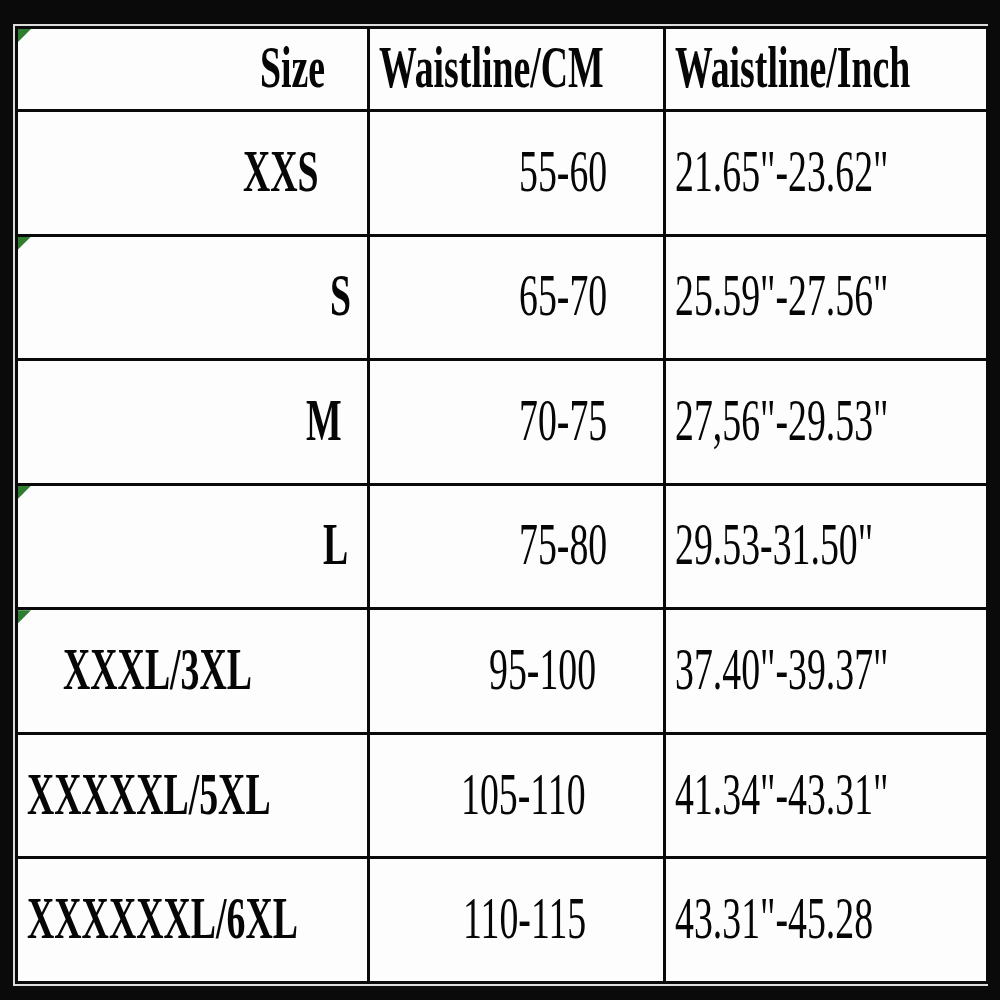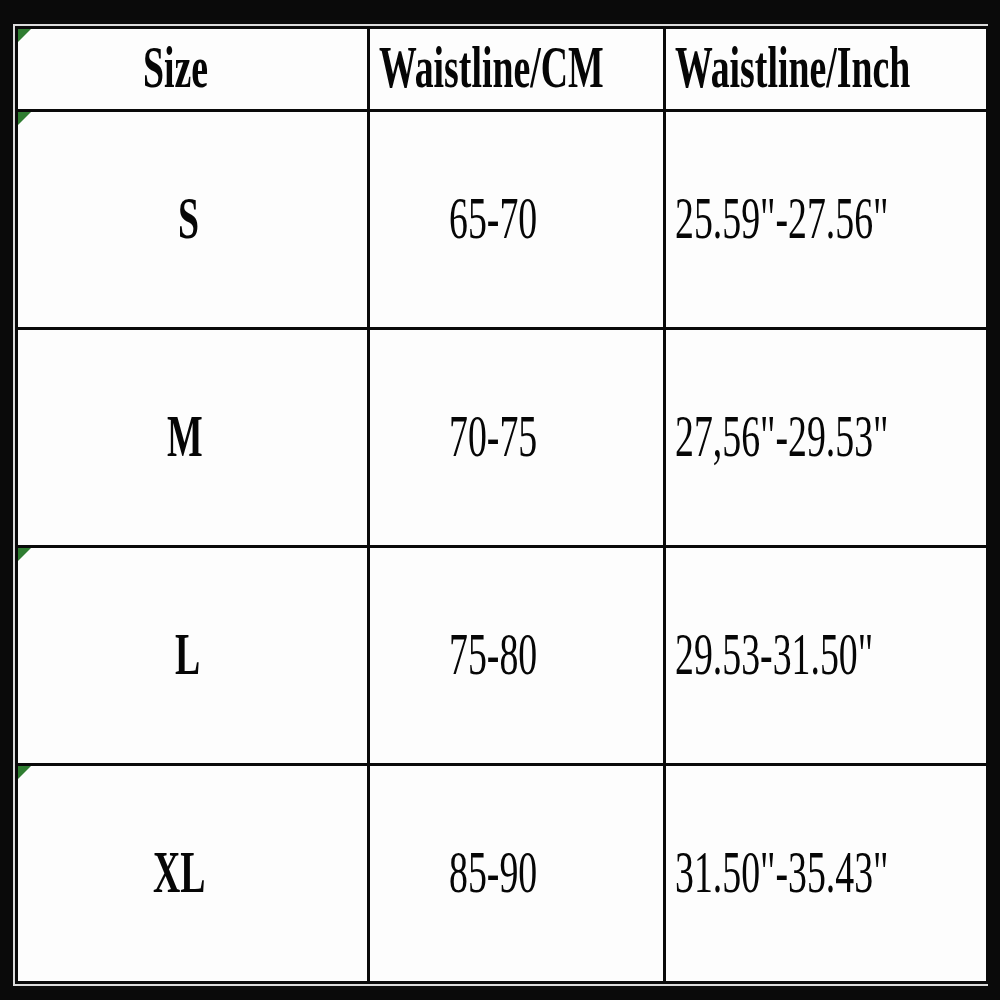--- a/index.html
+++ b/index.html
@@ -27,21 +27,21 @@
     width: 100%;
     height: 958px;
     border-collapse: collapse;
     table-layout: fixed;
     background: #fdfdfd;
     border: 3px solid #050505;
   }
   th, td {
     position: relative;
     border: 3px solid #0a0a0a;
-    text-align: center;
+    text-align: right;
     vertical-align: middle;
     padding: 8px 4px 12px 9px;
     color: #060606;
     font-size: 60px;
     line-height: 1;
     white-space: nowrap;
     overflow: hidden;
   }
   th { font-weight: bold; }
   td.size-col { font-weight: bold; }
@@ -81,35 +81,50 @@
           <th>
             <span class="cond">Waistline/CM</span>
           </th>
           <th>
             <span class="cond">Waistline/Inch</span>
           </th>
         </tr>
       </thead>
       <tbody>
           <tr class="data-row">
+            <td class="size-col"><span class="cond">XXS</span></td>
+            <td><span class="cond">55-60</span></td>
+            <td><span class="cond">21.65"-23.62"</span></td>
+          </tr>
+          <tr class="data-row">
             <td class="size-col"><span class="corner-marker" style="background: rgb(47, 125, 49);"></span><span class="cond">S</span></td>
             <td><span class="cond">65-70</span></td>
             <td><span class="cond">25.59"-27.56"</span></td>
           </tr>
           <tr class="data-row">
             <td class="size-col"><span class="cond">M</span></td>
             <td><span class="cond">70-75</span></td>
             <td><span class="cond">27,56"-29.53"</span></td>
           </tr>
           <tr class="data-row">
             <td class="size-col"><span class="corner-marker" style="background: rgb(47, 125, 49);"></span><span class="cond">L</span></td>
             <td><span class="cond">75-80</span></td>
             <td><span class="cond">29.53-31.50"</span></td>
           </tr>
           <tr class="data-row">
-            <td class="size-col"><span class="corner-marker" style="background: rgb(47, 125, 49);"></span><span class="cond">XL</span></td>
-            <td><span class="cond">85-90</span></td>
-            <td><span class="cond">31.50"-35.43"</span></td>
+            <td class="size-col"><span class="corner-marker" style="background: rgb(47, 125, 49);"></span><span class="cond">XXXL/3XL</span></td>
+            <td><span class="cond">95-100</span></td>
+            <td><span class="cond">37.40"-39.37"</span></td>
+          </tr>
+          <tr class="data-row">
+            <td class="size-col"><span class="cond">XXXXXL/5XL</span></td>
+            <td><span class="cond">105-110</span></td>
+            <td><span class="cond">41.34"-43.31"</span></td>
+          </tr>
+          <tr class="data-row">
+            <td class="size-col"><span class="cond">XXXXXXL/6XL</span></td>
+            <td><span class="cond">110-115</span></td>
+            <td><span class="cond">43.31"-45.28</span></td>
           </tr>
         </tbody>
     </table>
   </div>
 </div>
 
 </body></html>

